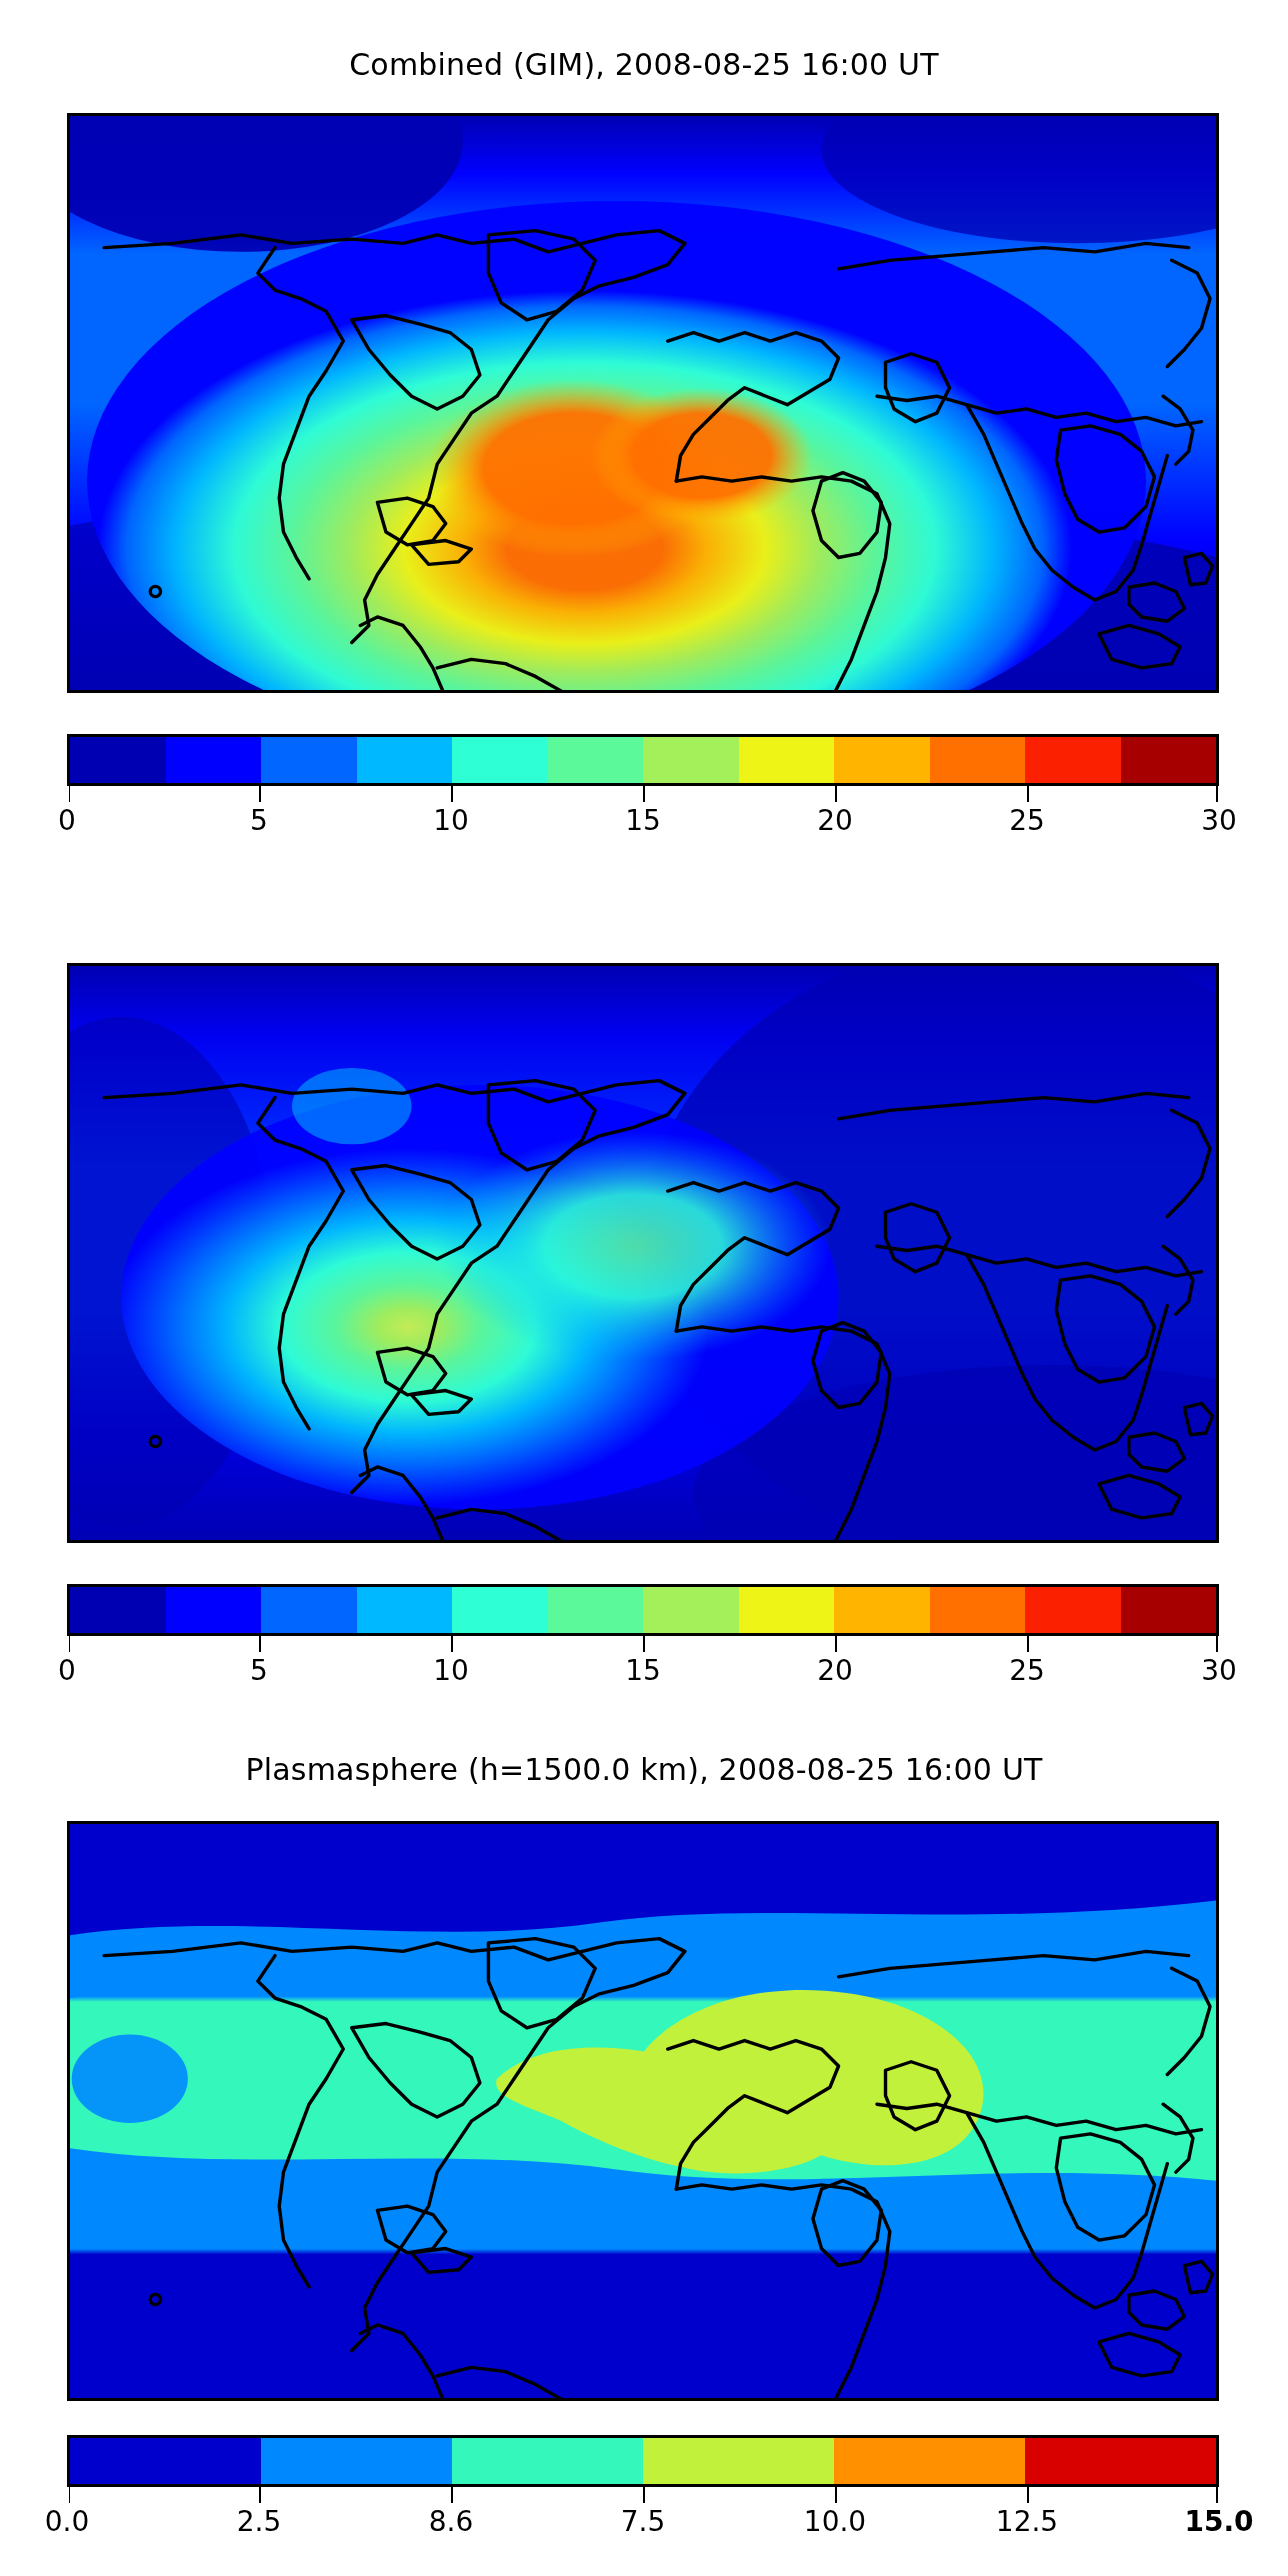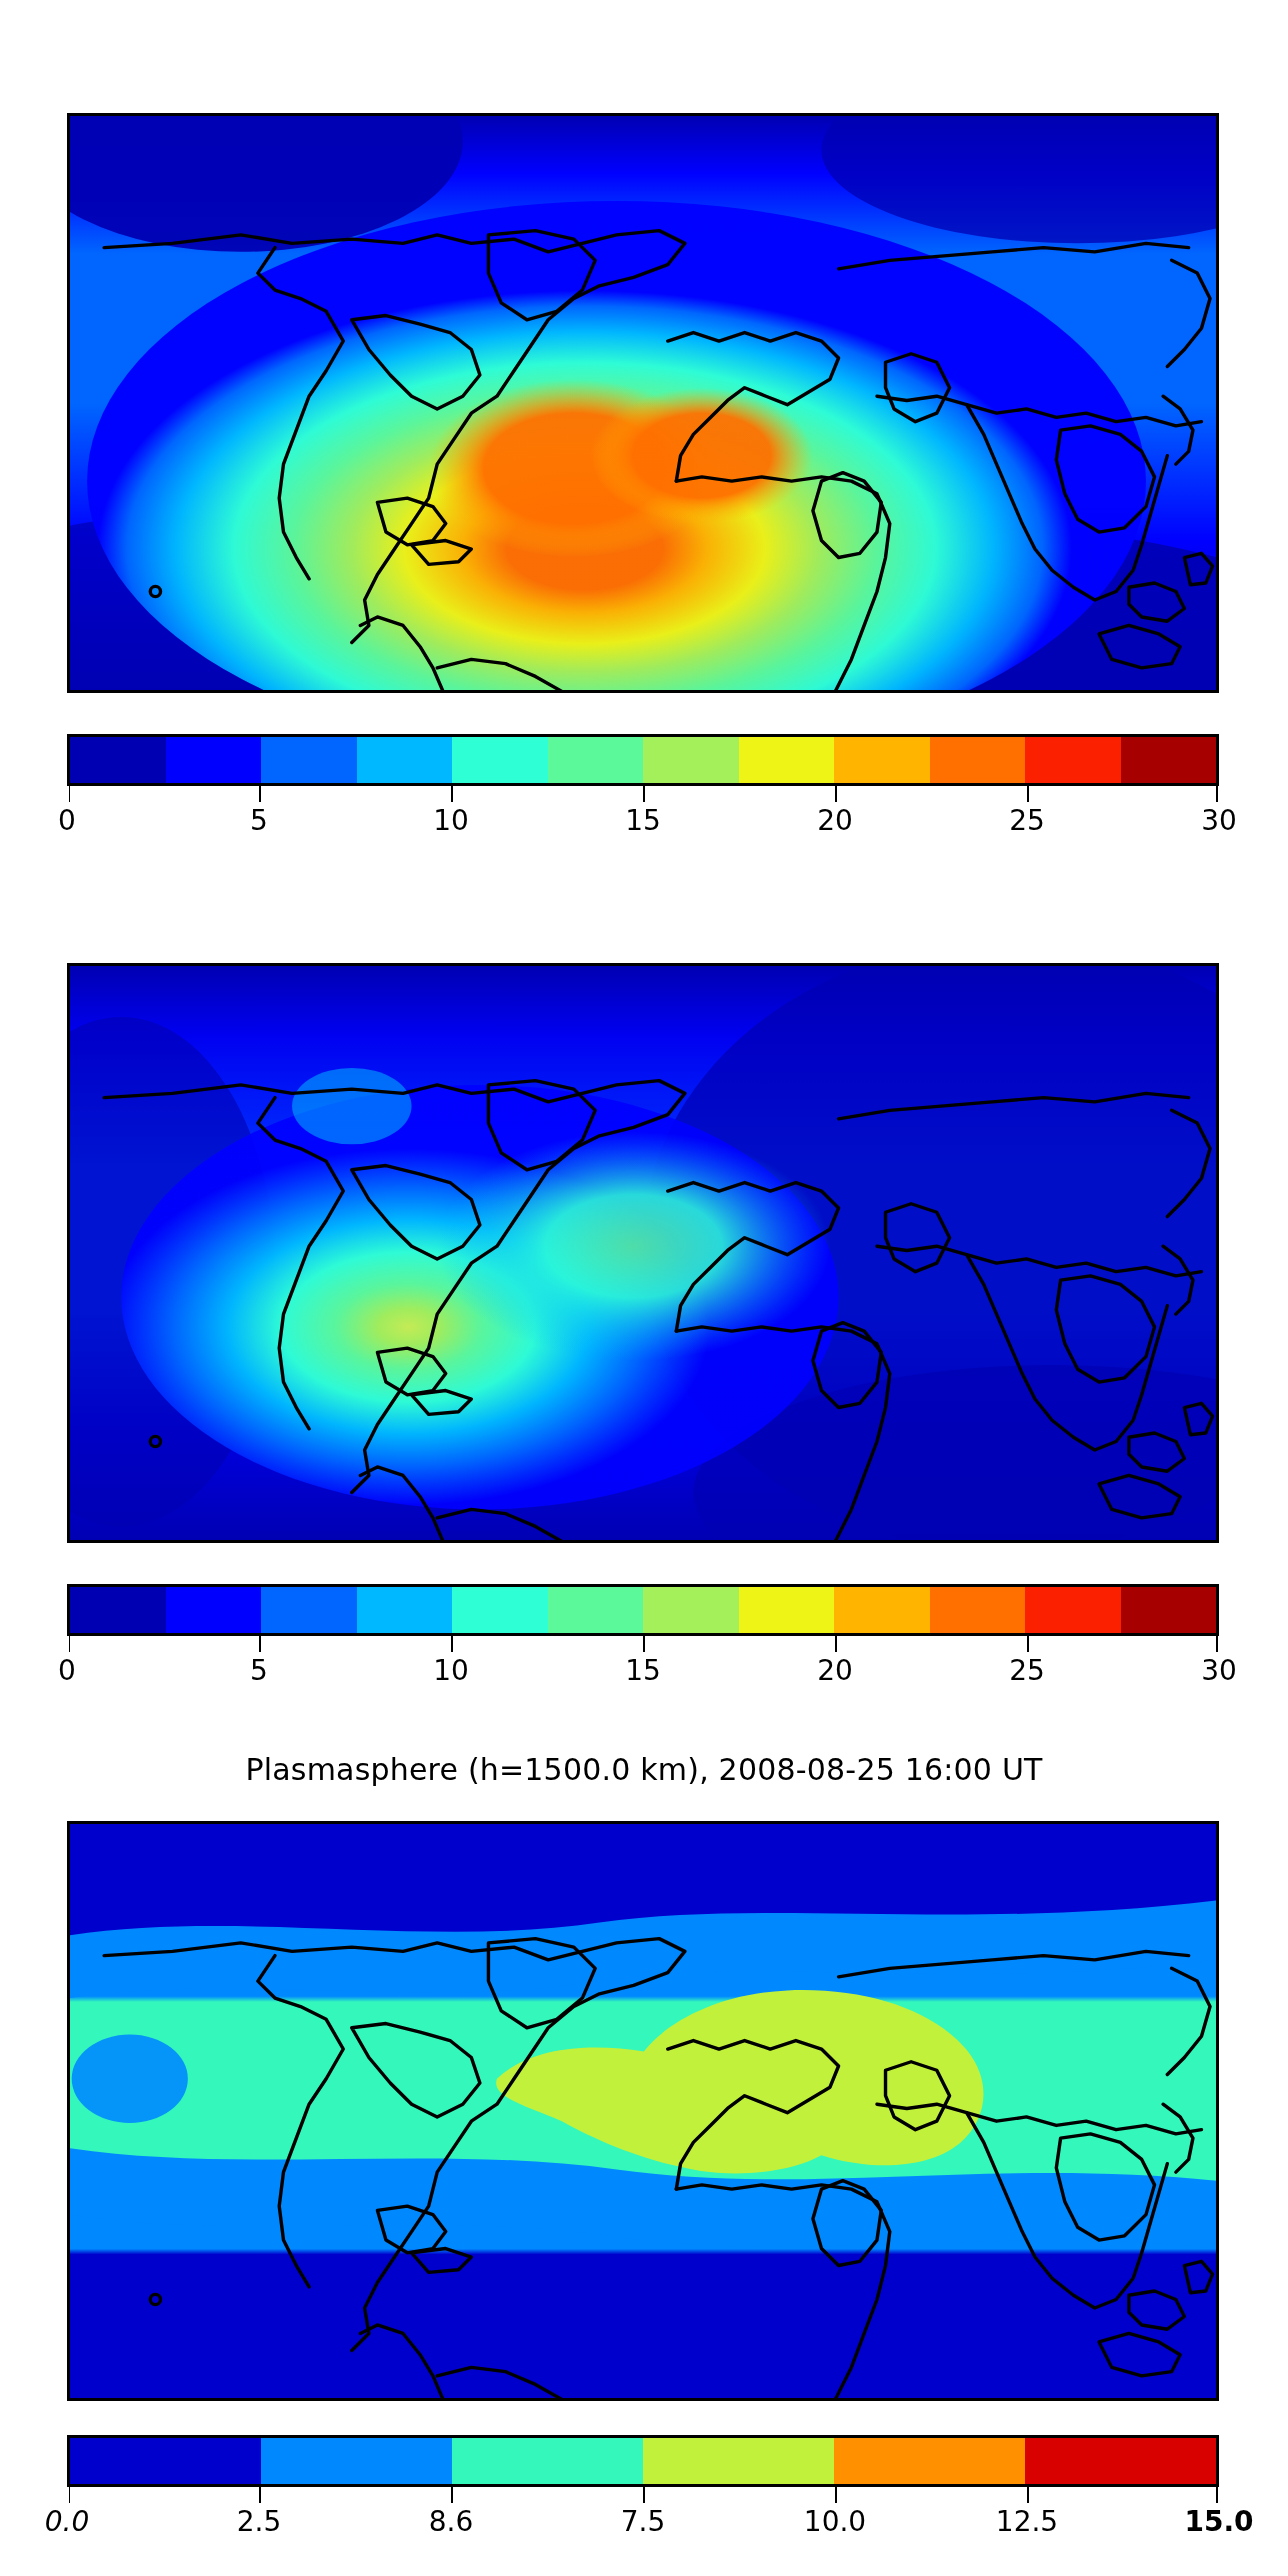--- a/index.html
+++ b/index.html
@@ -39,20 +39,21 @@
     position:absolute;top:0;transform:translateX(-50%);
     font-size:28px;line-height:38px;white-space:nowrap;color:#000;
   }
 </style>
 </head>
 <body>
 
 <div class="figure">
 
   <div class="panel" style="top:0;height:859px;">
+    <div class="panel-title" style="top:47px;">Combined (GIM), 2008-08-25 16:00 UT</div>
 
     <div class="map-frame" style="top:113px;">
       <svg class="map-svg" viewBox="0 0 1342 676" preserveAspectRatio="none">
         <defs>
           <radialGradient id="g1main" cx="47%" cy="62%" r="46%">
             <stop offset="0%" stop-color="#ff7000"></stop>
             <stop offset="16%" stop-color="#ff7000"></stop>
             <stop offset="25%" stop-color="#ffb400"></stop>
             <stop offset="37%" stop-color="#eef416"></stop>
             <stop offset="48%" stop-color="#a3f05a"></stop>
@@ -399,21 +400,21 @@
       <div class="cbar-ticks">
           <div class="tk" style="left: 1.7px;"></div>
           <div class="tk" style="left: 192px;"></div>
           <div class="tk" style="left: 384px;"></div>
           <div class="tk" style="left: 576px;"></div>
           <div class="tk" style="left: 768px;"></div>
           <div class="tk" style="left: 960px;"></div>
           <div class="tk" style="left: 1149px;"></div>
         </div>
       <div class="cbar-labels">
-          <div class="lb" style="left: 0px; font-style: italic;">0.0</div>
+          <div class="lb" style="left: 0px;">0.0</div>
           <div class="lb" style="left: 192px;">2.5</div>
           <div class="lb" style="left: 384px;">8.6</div>
           <div class="lb" style="left: 576px;">7.5</div>
           <div class="lb" style="left: 768px;">10.0</div>
           <div class="lb" style="left: 960px;">12.5</div>
           <div class="lb" style="left: 1152px; font-weight: bold;">15.0</div>
         </div>
     </div>
   </div>
 

